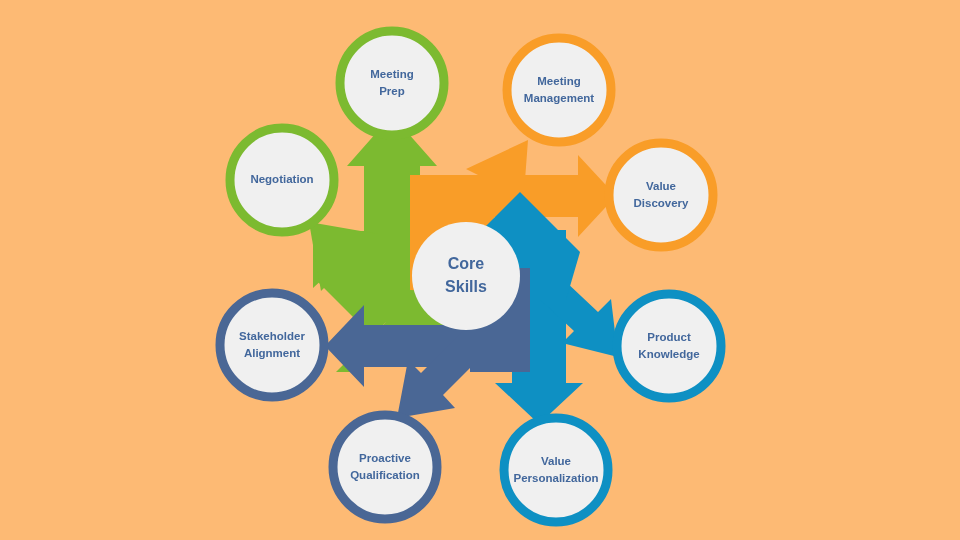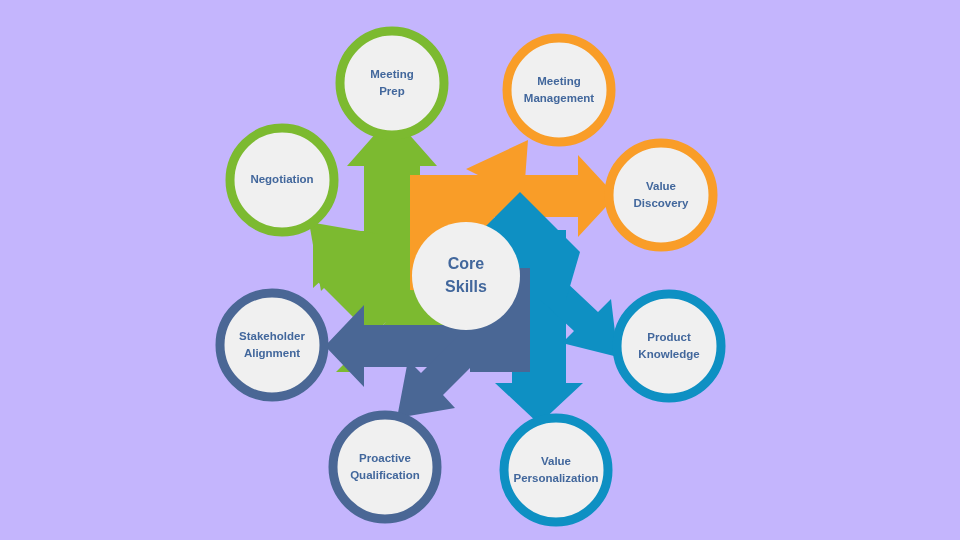--- a/index.html
+++ b/index.html
@@ -10,21 +10,21 @@
   body {
     width: 960px;
     height: 540px;
     overflow: hidden;
     font-family: "Liberation Sans", sans-serif;
   }
   #diagram-root {
     position: relative;
     width: 960px;
     height: 540px;
-    background: #c4b5fd;
+    background: #fdba74;
   }
   svg.canvas {
     position: absolute;
     left: 0;
     top: 0;
     width: 960px;
     height: 540px;
   }
   .node-label {
     font-family: "Liberation Sans", sans-serif;

